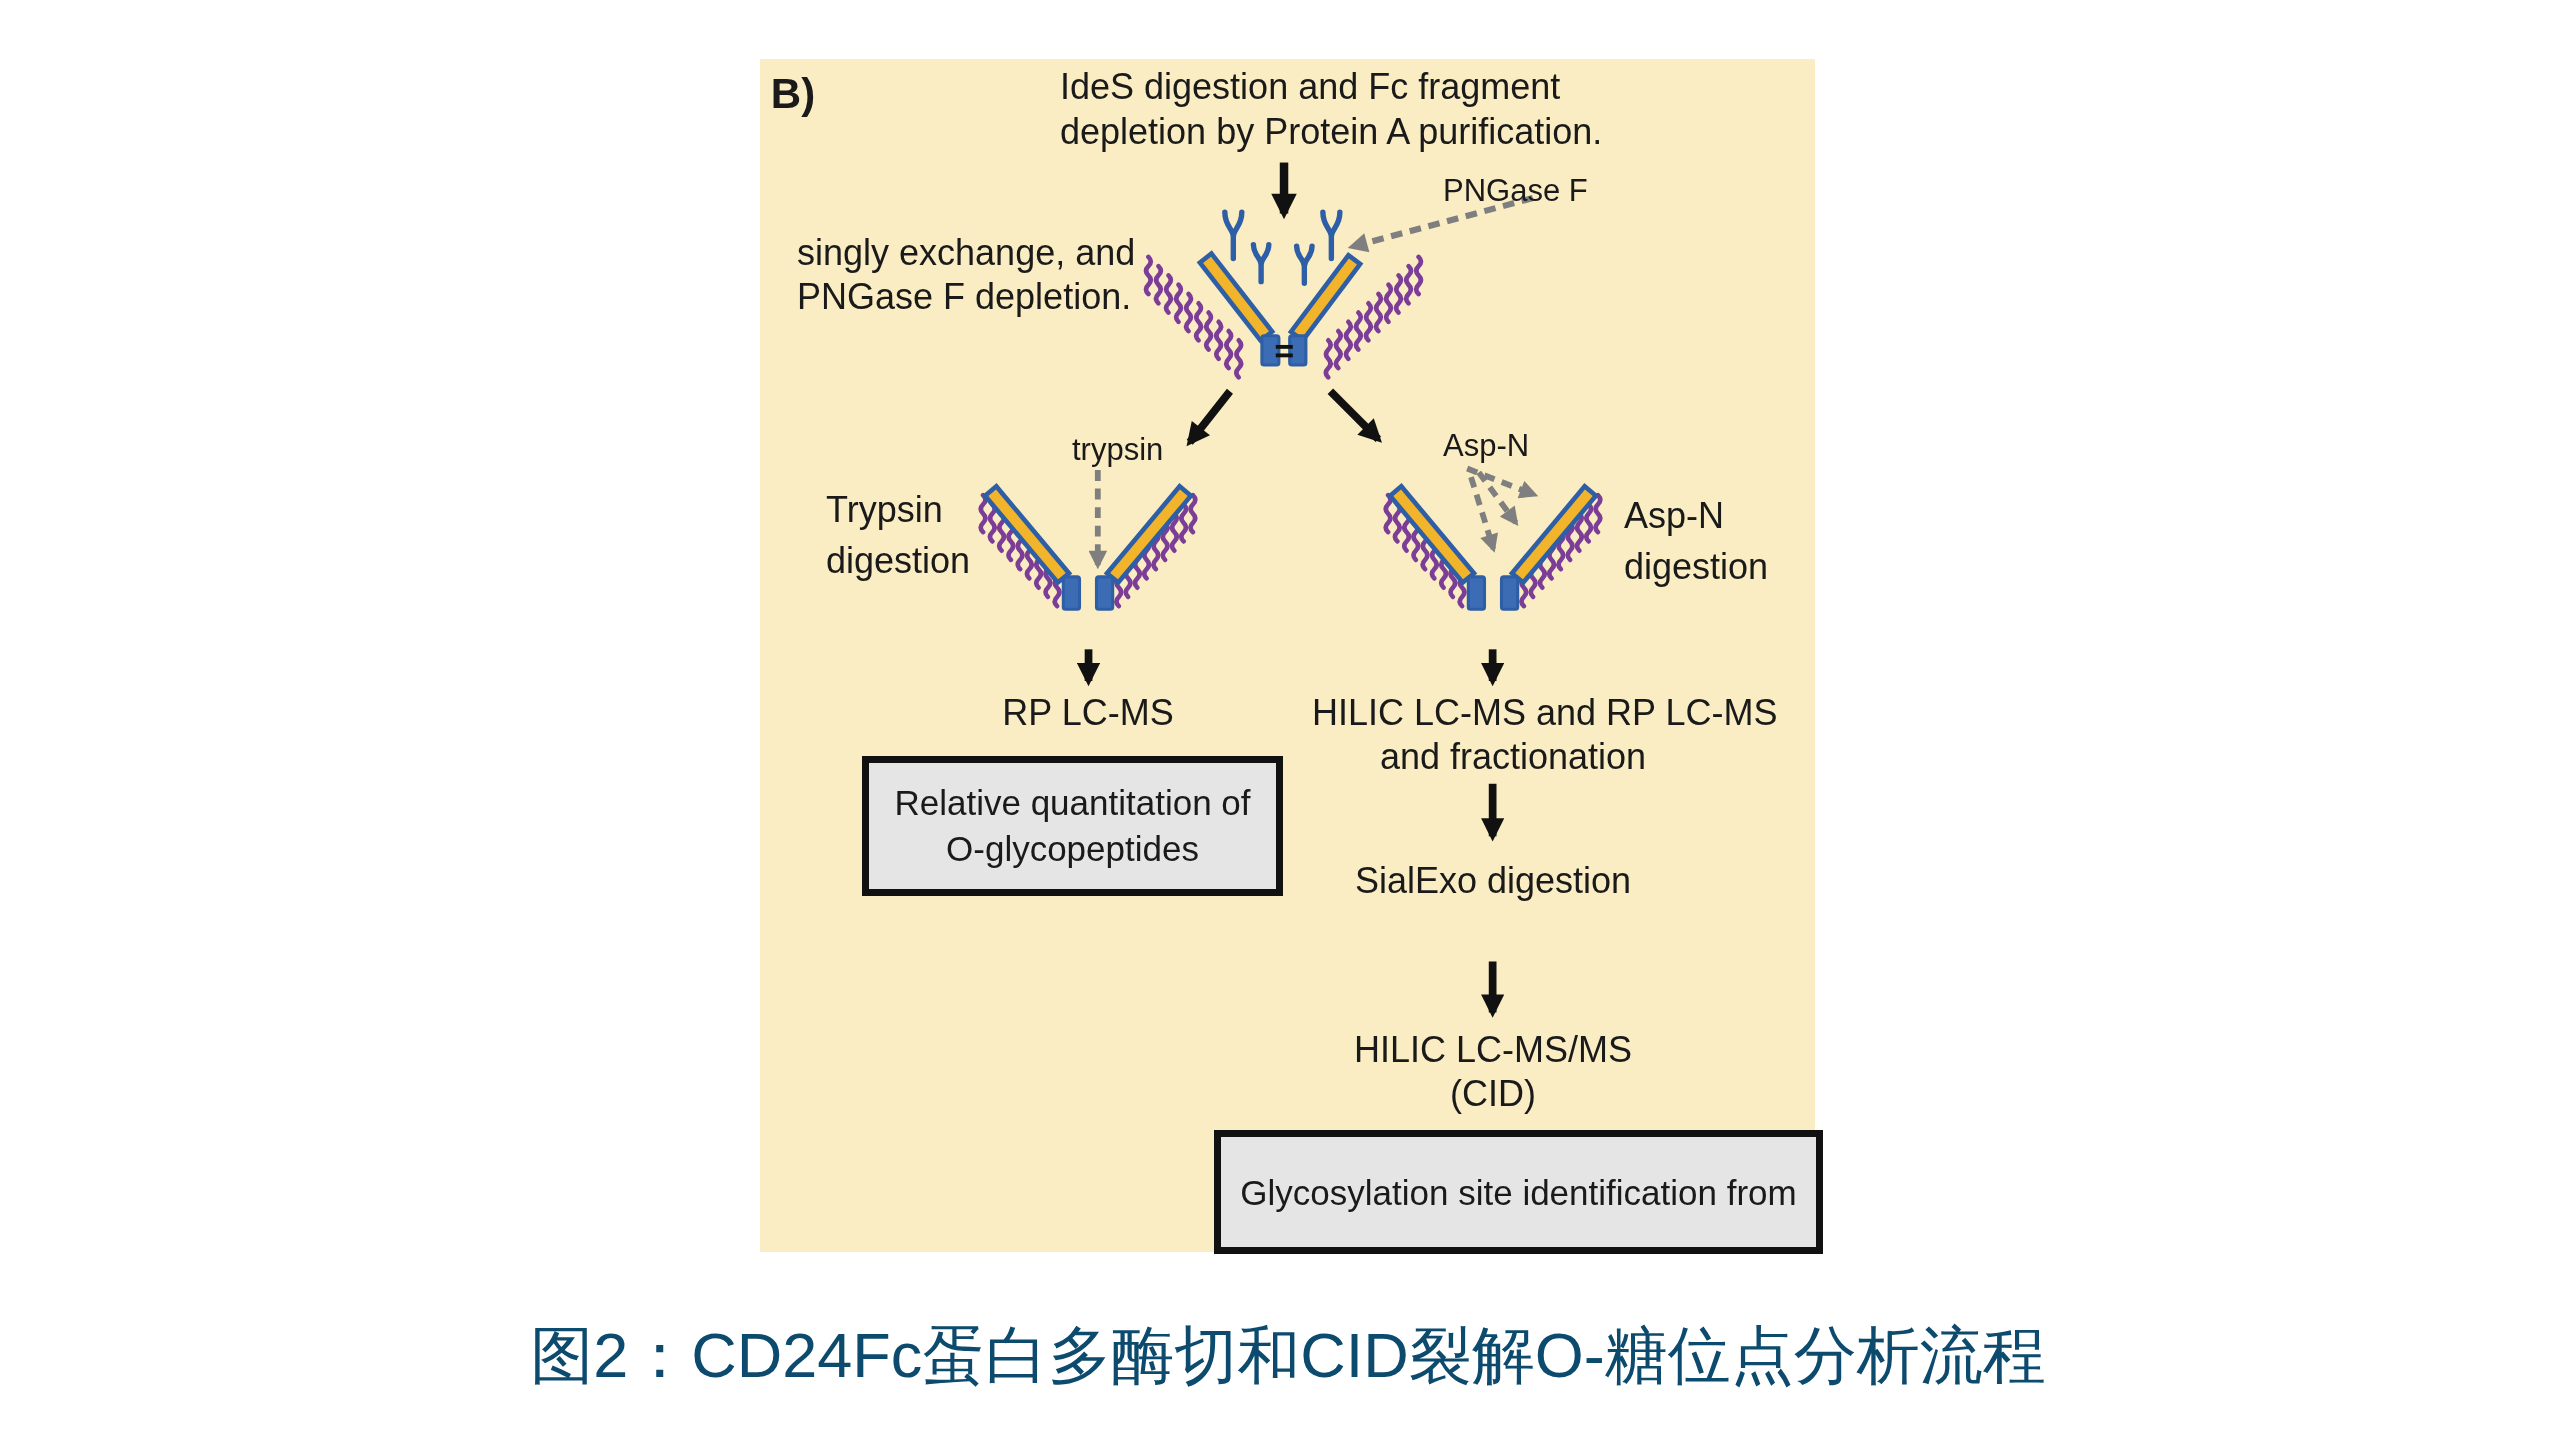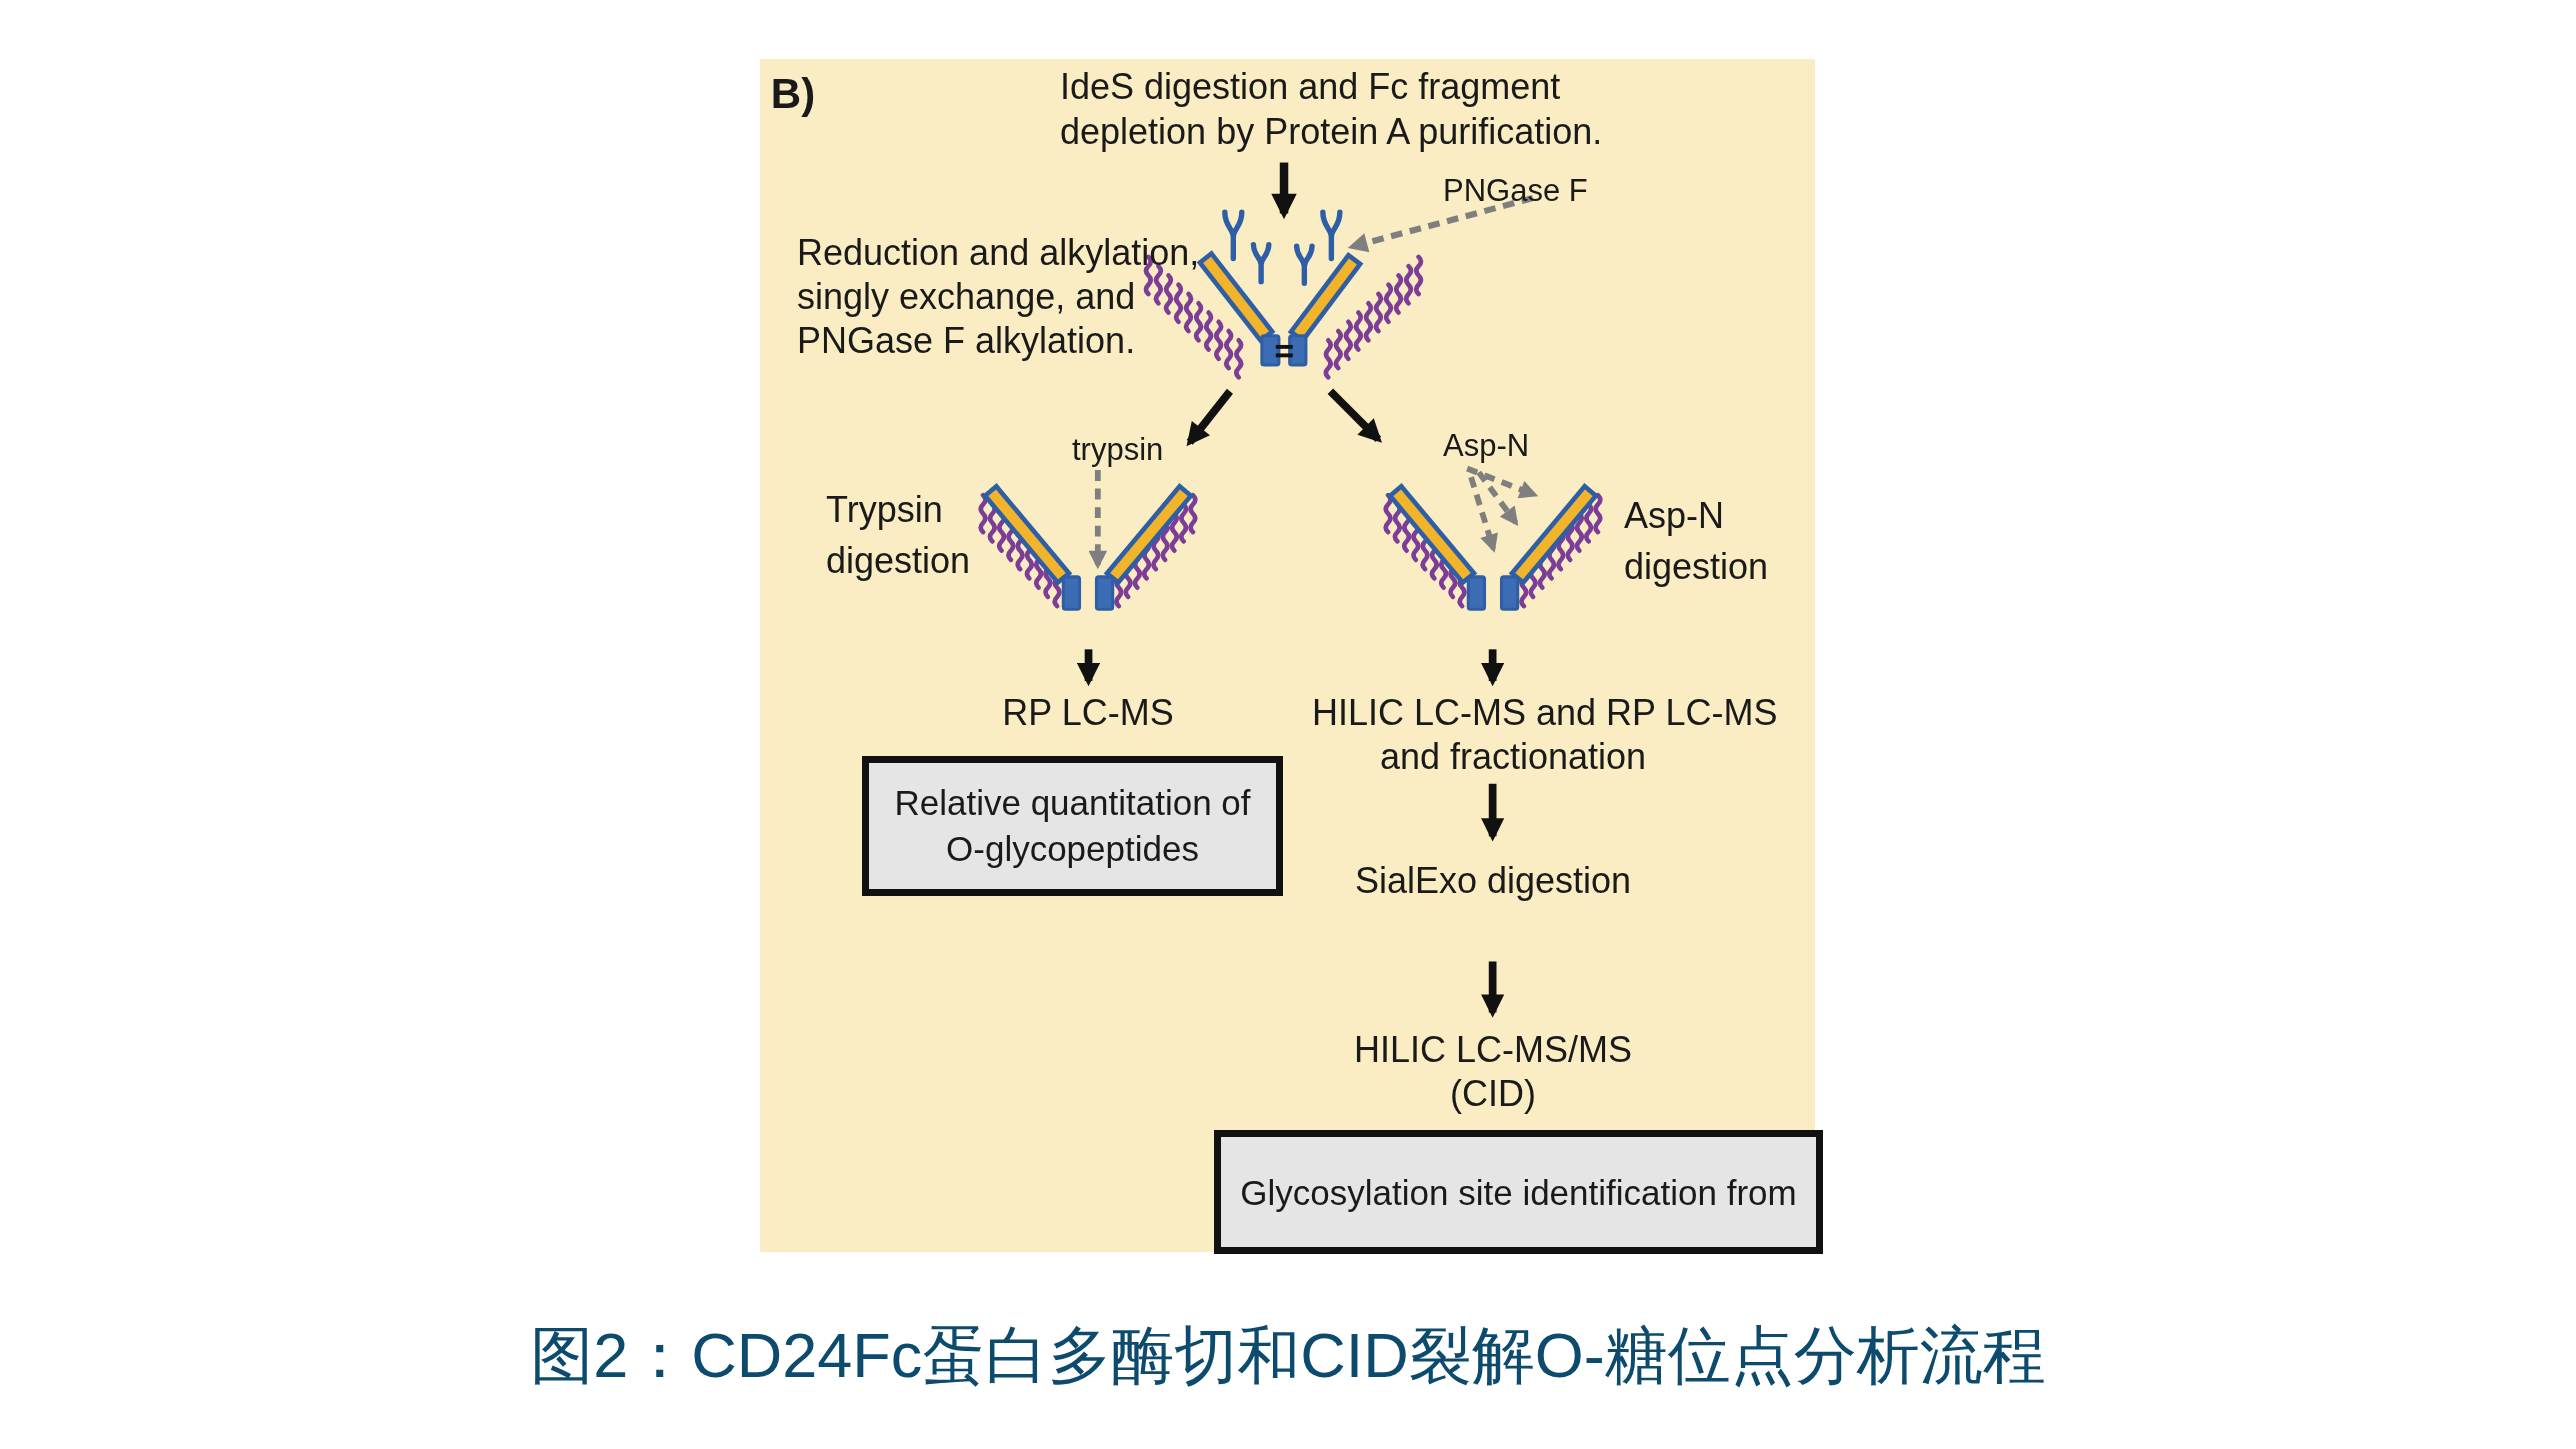--- a/index.html
+++ b/index.html
@@ -198,23 +198,22 @@
     <div class="abs b-label">B)</div>
 
     <div class="abs title-block">
       <div>IdeS digestion and Fc fragment</div>
       <div>depletion by Protein A purification.</div>
     </div>
 
     <div class="abs pngase-label">PNGase F</div>
 
     <div class="abs reduction-block">
-      <div>Reduction and alkylation,</div>
       <div>singly exchange, and</div>
-      <div>PNGase F alkylation.</div>
+      <div>PNGase F depletion.</div>
     </div>
 
     <div class="abs trypsin-enzyme txt">trypsin</div>
     <div class="abs aspn-enzyme txt">Asp-N</div>
 
     <div class="abs trypsin-digestion">
       <div>Trypsin</div>
       <div>digestion</div>
     </div>
 

